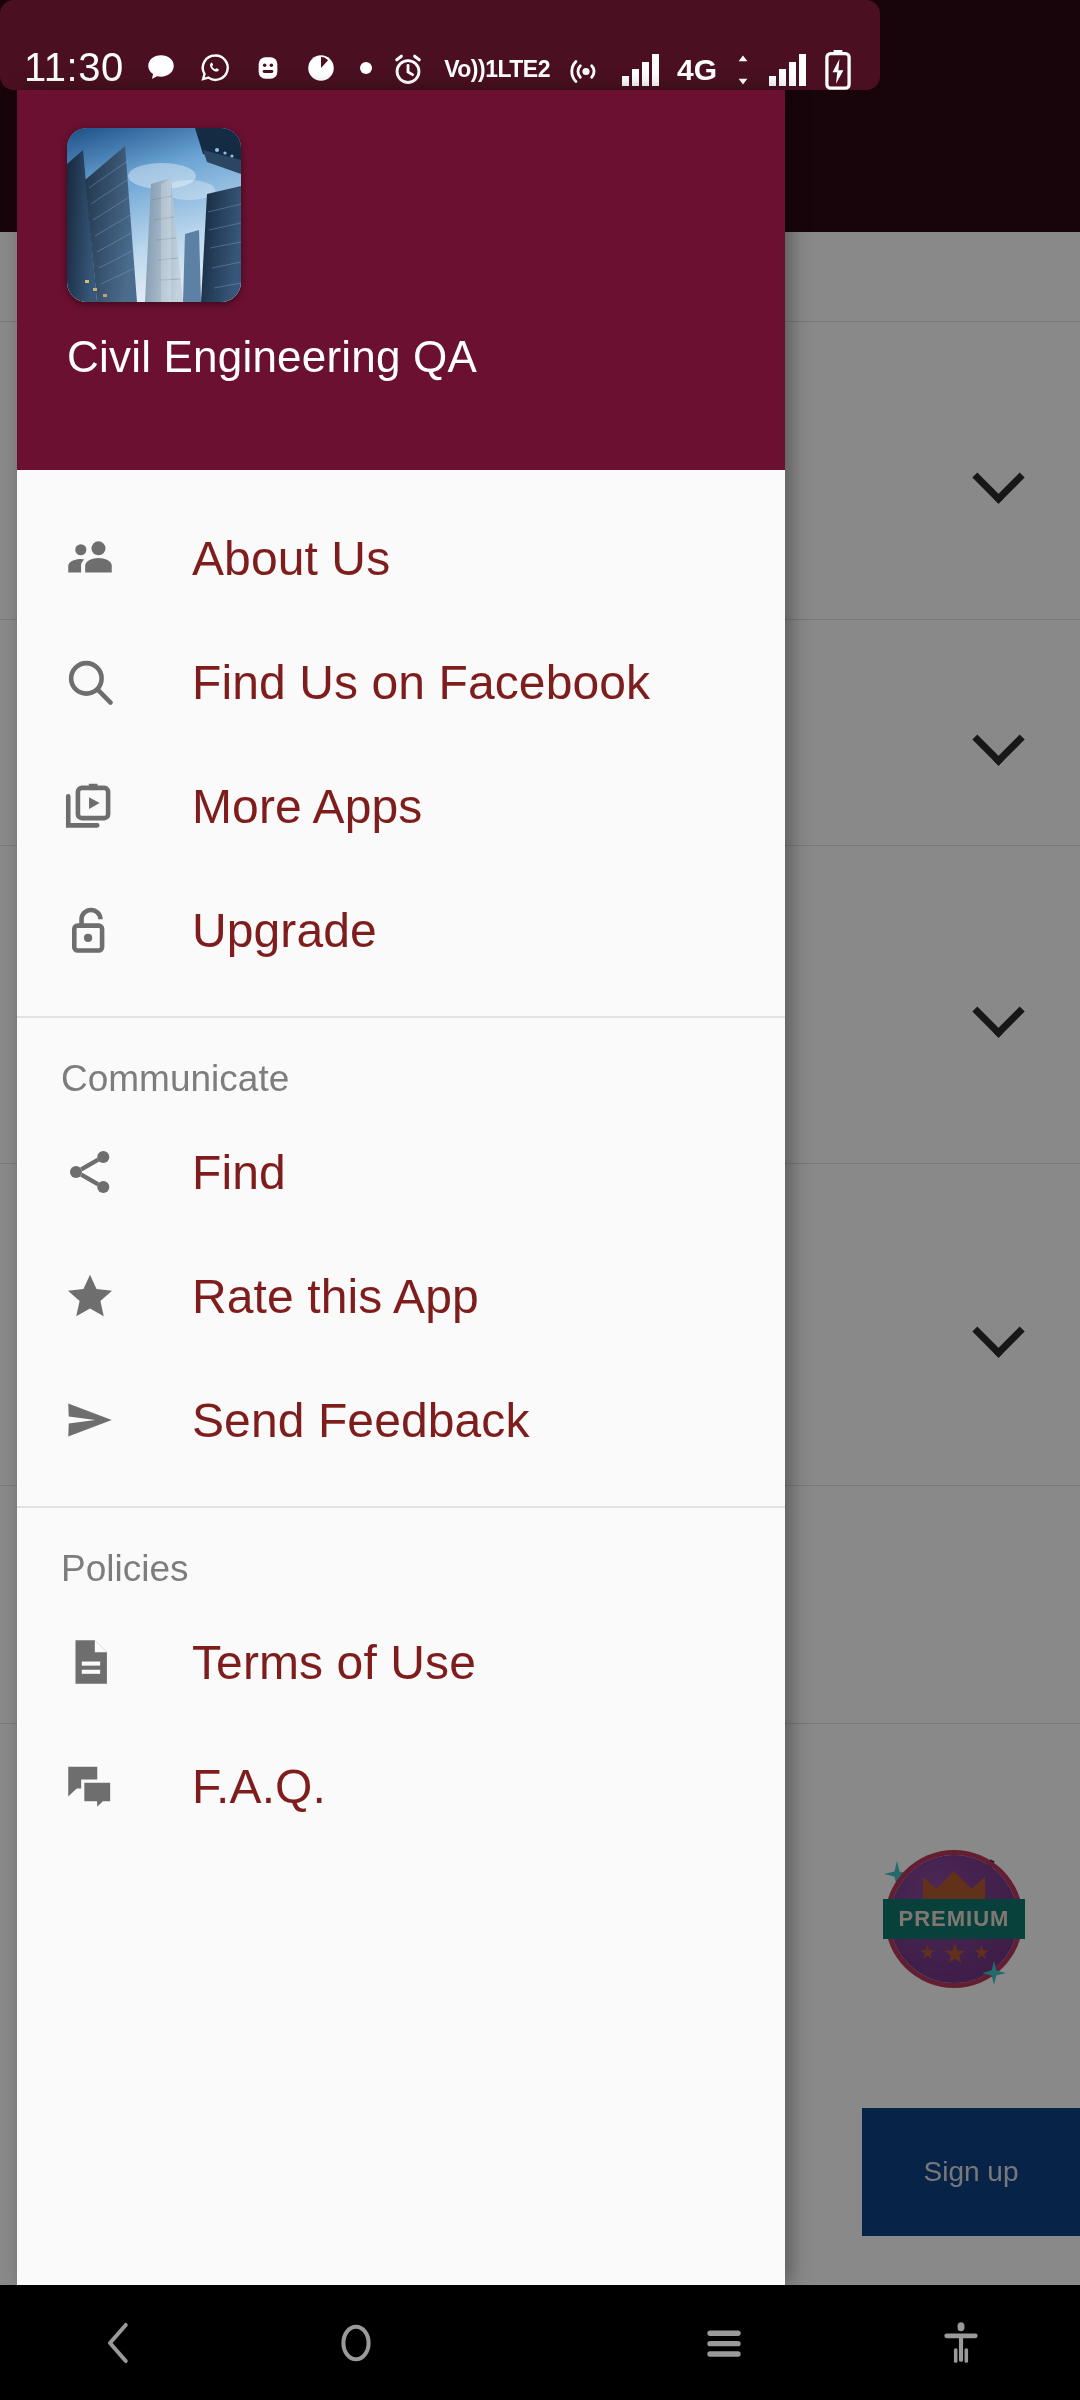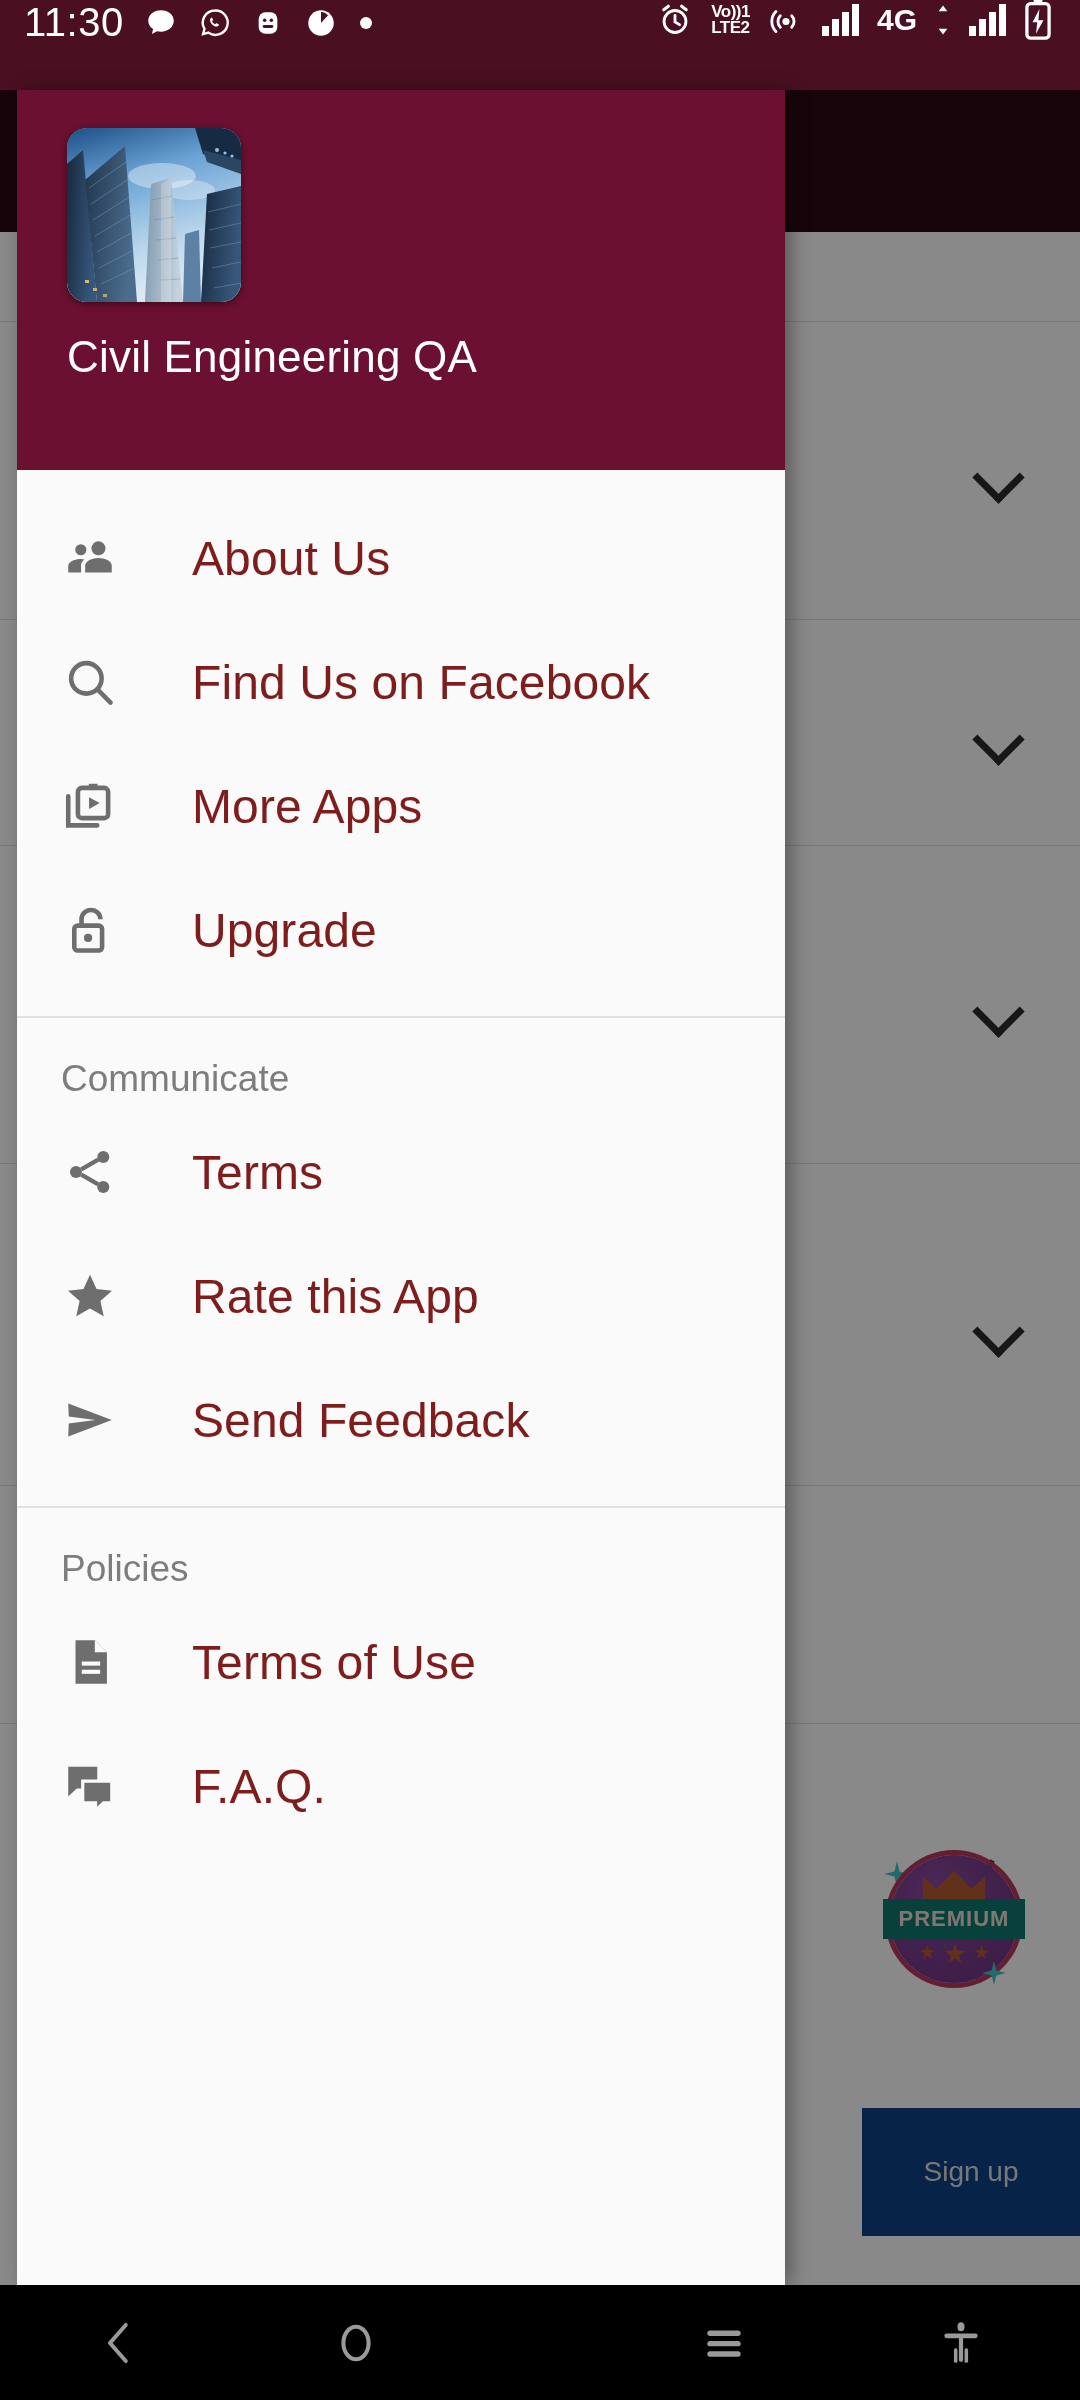--- a/index.html
+++ b/index.html
@@ -99,36 +99,37 @@
     font-size:28px; color:#dadada;
   }
   
   #scrim {
     position:absolute; left:0; top:0; width:1080px; height:2285px;
     background:rgba(0,0,0,0.45);
   }
 
   
   #statusbar {
-    position:absolute; left:0; top:0; width:1080px; height:90px;
+    position:absolute; left:0; top:0; width:880px; height:90px;
     background:#4a1022; z-index:40;
-    display:flex; align-items:flex-start;
+    display:flex; align-items:flex-end;
     padding:0 24px;
     color:#fff;
+    border-radius:14px;
   }
   #statusbar .sb-left { display:flex; align-items:center; gap:20px; }
   #sb-time { font-size:40px; letter-spacing:0.5px; }
   .sb-ic { display:inline-flex; align-items:center; justify-content:center; }
   #statusbar .sb-right {
     margin-left:auto; display:flex; align-items:center; gap:18px;
     padding-right:4px;
   }
   .sb-volte {
-    display:flex; flex-direction:column; line-height:0.95;
-    font-size:17px; font-weight:bold; letter-spacing:-0.5px;
+    display:flex; flex-direction:row; line-height:0.95;
+    font-size:23px; font-weight:bold; letter-spacing:-0.5px;
   }
   .bars { display:flex; align-items:flex-end; gap:3px; height:32px; }
   .bars i { display:block; width:7px; background:#fff; }
   .bars i:nth-child(1){height:10px;}
   .bars i:nth-child(2){height:17px;}
   .bars i:nth-child(3){height:24px;}
   .bars i:nth-child(4){height:32px;}
   .sb-4g { font-size:30px; font-weight:bold; }
 
   
@@ -467,21 +468,21 @@
 
     <div class="menu-item">
       <span class="menu-icon">
         <svg width="58" height="58" viewBox="0 0 24 24">
           <circle cx="17.5" cy="5.8" r="2.5" fill="#6e6e6e"></circle>
           <circle cx="6.2" cy="12" r="2.5" fill="#6e6e6e"></circle>
           <circle cx="17.5" cy="18.2" r="2.5" fill="#6e6e6e"></circle>
           <path d="M8.4 10.9l7-4M8.4 13.1l7 4" stroke="#6e6e6e" stroke-width="1.8"></path>
         </svg>
       </span>
-      <span class="menu-label">Terms</span>
+      <span class="menu-label">Find</span>
     </div>
 
     <div class="menu-item">
       <span class="menu-icon">
         <svg width="58" height="58" viewBox="0 0 24 24">
           <path d="M12 3.2l2.7 5.9 6.4.7-4.8 4.3 1.4 6.3L12 17.2 6.3 20.4l1.4-6.3L2.9 9.8l6.4-.7z" fill="#6e6e6e"></path>
         </svg>
       </span>
       <span class="menu-label">Rate this App</span>
     </div>

